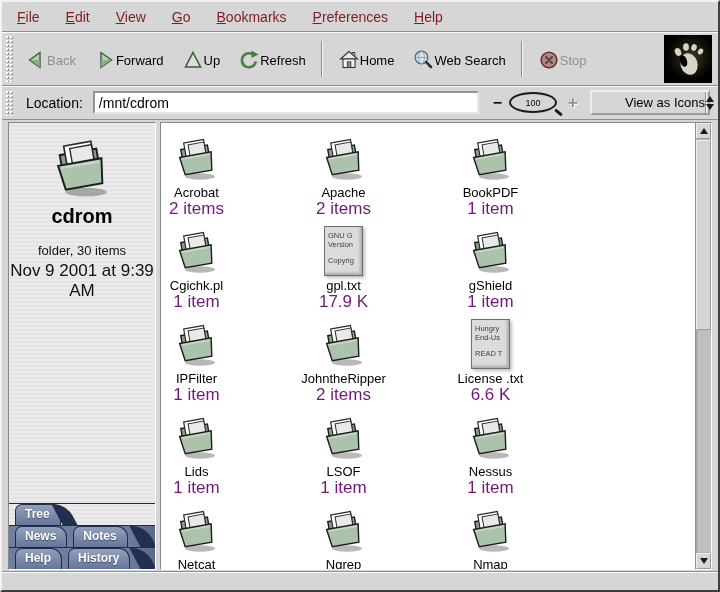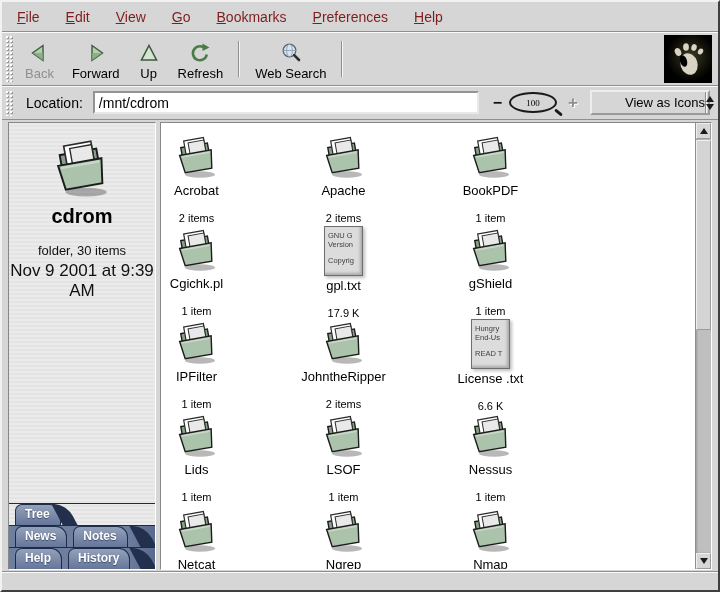--- a/index.html
+++ b/index.html
@@ -34,21 +34,21 @@
     background: #d6d6d6; position: relative;
   }
   .grip {
     width: 9px; align-self: stretch; margin: 3px 2px 3px 3px;
     background-image:
       radial-gradient(#ffffff 28%, transparent 30%),
       radial-gradient(#979797 28%, transparent 30%);
     background-size: 4px 4px; background-position: 0 0, 1px 1px;
   }
   .tb-btn {
-    display: flex; flex-direction: column; align-items: center;
+    display: flex; flex-direction: row; align-items: center;
     padding: 3px 9px 2px; margin-top: 2px;
   }
   .tb-icon { height: 26px; display: flex; align-items: center; justify-content: center; }
   .tb-label { font-size: 13px; color: #000; line-height: 15px; }
   .tb-btn.disabled .tb-label { color: #8f8f8f; }
   .tb-sep {
     width: 2px; height: 36px; margin: 0 6px;
     border-left: 1px solid #8f8f8f; border-right: 1px solid #f6f6f6;
   }
   .throbber {
@@ -69,21 +69,21 @@
     flex: 1; height: 23px; max-width: 428px;
     border: 2px inset #e8e8e8; background: #fff;
     font-family: "Liberation Sans", sans-serif; font-size: 14px; padding: 8px 4px; color: #000;
   }
   .zoom-ctrls { display: flex; align-items: center; margin: 0 8px 0 10px; }
   .zoom-minus { font-size: 16px; font-weight: bold; color: #111; padding: 0 4px; line-height: 16px; }
   .zoom-glass {
     position: relative; width: 48px; height: 21px; margin: 0 3px;
     border: 2px solid #1a1a1a; border-radius: 50%;
     display: flex; align-items: center; justify-content: center;
-    font-size: 9px; color: #000; background: #d6d6d6; font-family: Liberation Serif, serif;
+    font-size: 9px; color: #000; background: #d6d6d6;
   }
   .zoom-glass::after {
     content: ""; position: absolute; width: 9px; height: 3px;
     background: #1a1a1a; right: -8px; bottom: -3px;
     transform: rotate(40deg); border-radius: 2px;
   }
   .zoom-plus {
     font-size: 17px; font-weight: bold; color: #8f8f8f;
     text-shadow: 1px 1px 0 #ffffff; padding: 0 4px 0 8px; line-height: 16px;
   }
@@ -141,21 +141,21 @@
     background: #fff; overflow: hidden;
   }
   .grid-area { flex: 1; overflow: hidden; position: relative; }
   .grid {
     display: grid; grid-template-columns: repeat(3, 147px); grid-auto-rows: 93px;
     padding-top: 10px; margin-left: -38px;
   }
   .cell { display: flex; flex-direction: column; align-items: center; }
   .icon-wrap { height: 50px; display: flex; align-items: flex-end; justify-content: center; }
   .fname { font-size: 13px; line-height: 15px; color: #000; margin-top: 2px; white-space: nowrap; }
-  .fcount { font-size: 11px; line-height: 15px; color: #000000; margin-top: 13px; white-space: nowrap; }
+  .fcount { font-size: 17px; line-height: 15px; color: #701a75; margin-top: 1px; white-space: nowrap; }
 
   .doc-icon {
     width: 39px; height: 50px; background: #dcdcdc;
     border: 1px solid #6e6e6e;
     box-shadow: inset -2px -2px 3px #ababab, 2px 2px 3px rgba(0,0,0,0.25);
     display: flex; flex-direction: column; padding: 4px 0 0 3px; overflow: hidden;
   }
   .doc-line { font-size: 7.5px; line-height: 9px; color: #3f3f3f; white-space: nowrap; overflow: hidden; text-align: left; }
   .doc-line.gap { margin-top: 7px; }
 
@@ -249,35 +249,55 @@
         <svg width="22" height="22" viewBox="0 0 22 22">
           <path d="M16.5 7 A7 7 0 1 0 17.8 12.5" fill="none" stroke="#4a7d46" stroke-width="2.6"></path>
           <polygon points="13.5,1.5 20.5,5.5 13.5,9" fill="#4a7d46"></polygon>
         </svg>
       </span>
       <span class="tb-label">Refresh</span>
     </div>
 
     <div class="tb-sep"></div>
 
+    <div class="tb-btn">
+      <span class="tb-icon">
+        <svg width="22" height="22" viewBox="0 0 22 22">
+          <rect x="14.2" y="3.5" width="2.6" height="4.5" fill="#cfcfcf" stroke="#333" stroke-width="0.9"></rect>
+          <polygon points="11,2.5 2.5,10 19.5,10" fill="#e9e9e9" stroke="#333" stroke-width="1.1"></polygon>
+          <rect x="5" y="10" width="12" height="8.5" fill="#f4f4f4" stroke="#333" stroke-width="1.1"></rect>
+          <rect x="9.3" y="12.8" width="3.6" height="5.7" fill="#8a8a8a" stroke="#333" stroke-width="0.8"></rect>
+        </svg>
+      </span>
+      <span class="tb-label">Home</span>
+    </div>
 
     <div class="tb-btn">
       <span class="tb-icon">
         <svg width="22" height="22" viewBox="0 0 22 22">
           <circle cx="9.5" cy="8.5" r="6.3" fill="#d8e5f0" stroke="#55616e" stroke-width="1.3"></circle>
           <ellipse cx="9.5" cy="8.5" rx="2.9" ry="6.3" fill="none" stroke="#92a6b8" stroke-width="1"></ellipse>
           <line x1="3.2" y1="8.5" x2="15.8" y2="8.5" stroke="#92a6b8" stroke-width="1"></line>
           <line x1="14.2" y1="13.2" x2="19" y2="18" stroke="#2e2e2e" stroke-width="2.6" stroke-linecap="round"></line>
         </svg>
       </span>
       <span class="tb-label">Web Search</span>
     </div>
 
     <div class="tb-sep"></div>
 
+    <div class="tb-btn disabled">
+      <span class="tb-icon">
+        <svg width="22" height="22" viewBox="0 0 22 22">
+          <circle cx="11" cy="11" r="7.8" fill="#bc8484" stroke="#653232" stroke-width="1.6"></circle>
+          <path d="M8 8 L14 14 M14 8 L8 14" stroke="#4c4c4c" stroke-width="2.2" stroke-linecap="round"></path>
+        </svg>
+      </span>
+      <span class="tb-label">Stop</span>
+    </div>
 
     <div class="throbber">
       <svg width="40" height="40" viewBox="0 0 40 40">
         <g fill="#d9d3c6">
           <ellipse cx="21" cy="25" rx="8.5" ry="11" transform="rotate(-18 21 25)"></ellipse>
           <ellipse cx="10" cy="13" rx="3.1" ry="4" transform="rotate(-25 10 13)"></ellipse>
           <ellipse cx="18" cy="8" rx="2.9" ry="3.8"></ellipse>
           <ellipse cx="26" cy="8.5" rx="2.7" ry="3.4" transform="rotate(15 26 8.5)"></ellipse>
           <ellipse cx="32.5" cy="12.5" rx="2.5" ry="3.1" transform="rotate(32 32.5 12.5)"></ellipse>
         </g>

